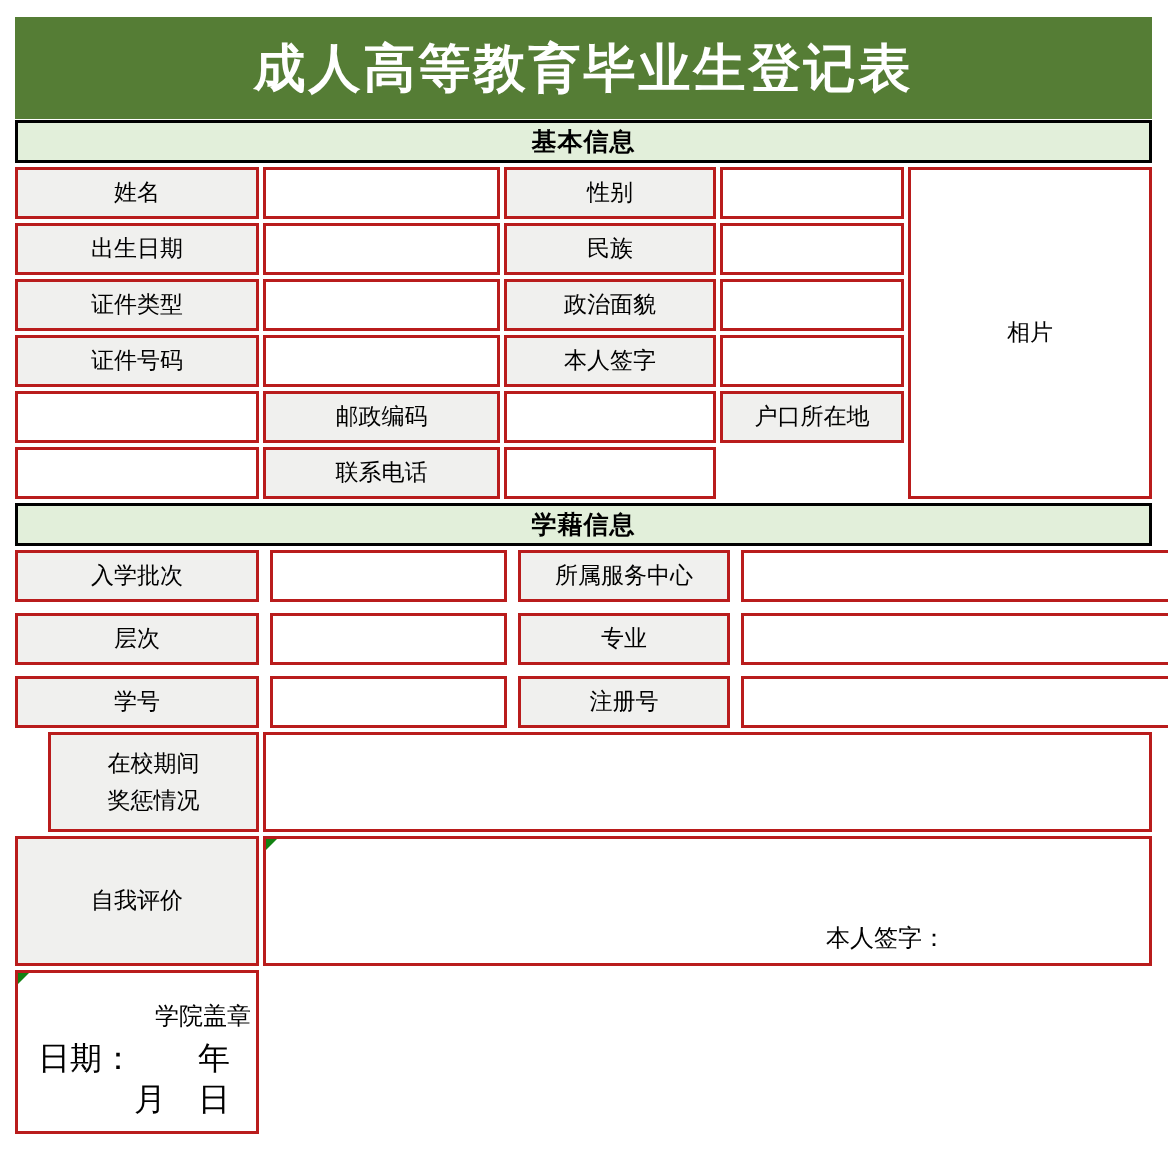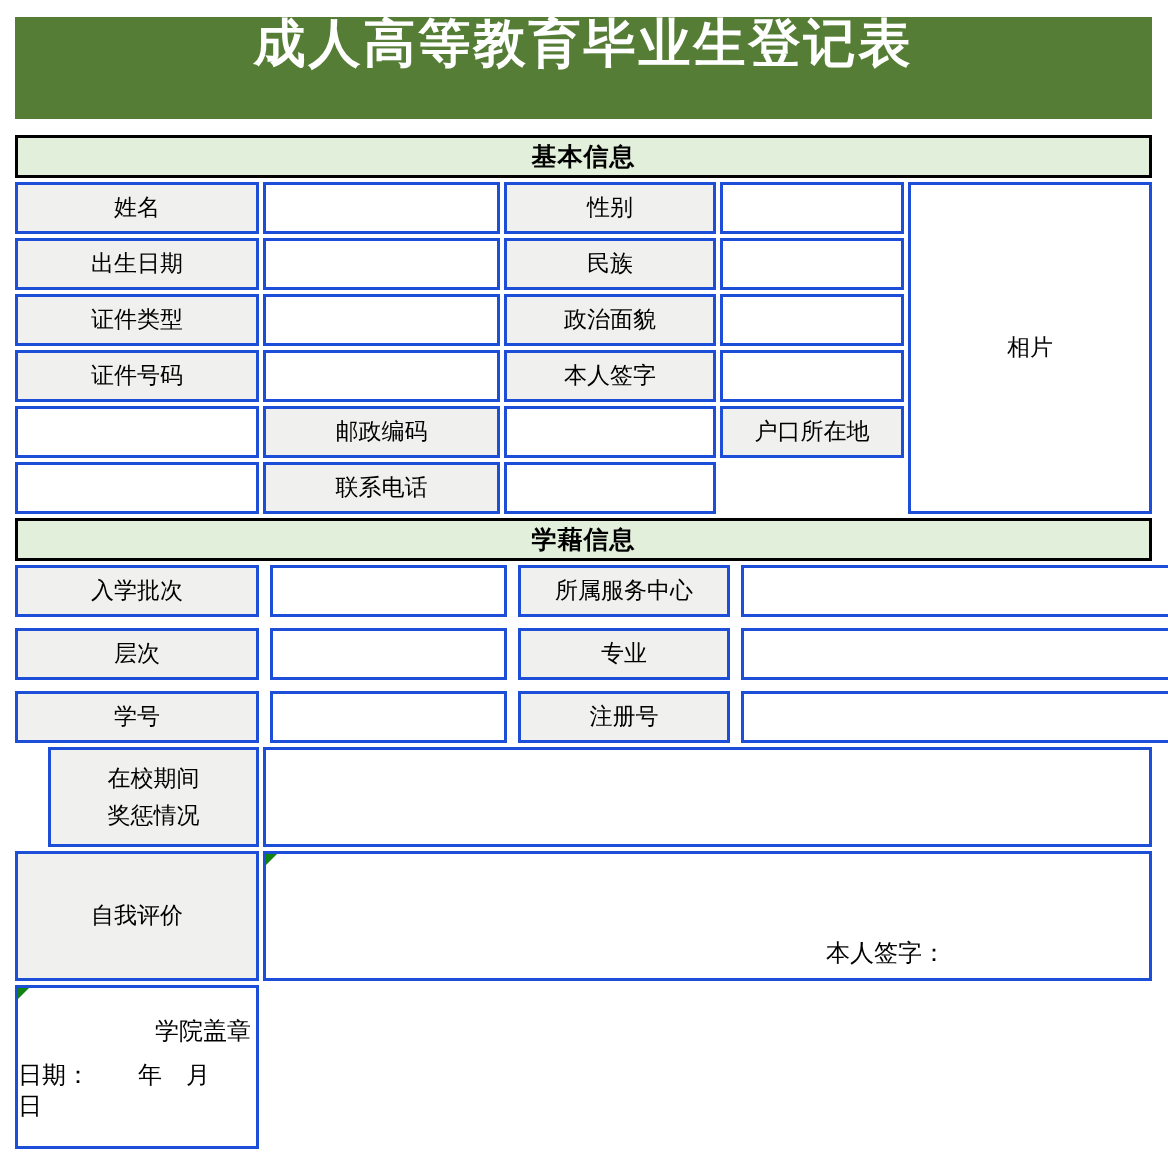--- a/index.html
+++ b/index.html
@@ -1,59 +1,59 @@
 <!DOCTYPE html>
 <html><head>
 <meta charset="utf-8">
 <style>
   html,body{margin:0;padding:0;background:#ffffff;}
   body{width:1168px;height:1167px;font-family:"Liberation Sans","DejaVu Sans",sans-serif;color:#000;}
   .page{width:1137px;margin:17px 0 0 15px;}
 
   .banner{
-    height:102px;background:#557D35;display:flex;align-items:flex-start;justify-content:center;
-    margin-bottom:16px;
+    height:102px;background:#557D35;display:flex;align-items:center;justify-content:center;
+    margin-bottom:1px;
   }
   .banner .title{
     color:#ffffff;font-size:52px;font-weight:700;letter-spacing:3px;line-height:1;
   }
 
   .band{
     box-sizing:border-box;height:43px;border:3px solid #000;background:#E2EFDA;
     display:flex;align-items:center;justify-content:center;margin-bottom:4px;
   }
   .band .band-text{font-size:25px;font-weight:700;letter-spacing:1px;}
 
   .grid{display:grid;gap:4px;margin-bottom:4px;}
   .grid.basic{grid-template-columns:244px 237px 212px 184px 244px;grid-template-rows:repeat(6,52px);}
   .grid.academic{grid-template-columns:244px 237px 212px 184px 244px;grid-template-rows:repeat(3,52px);gap:11px;}
   .grid.awards{grid-template-columns:244px 889px;grid-template-rows:100px;}
   .grid.selfeval{grid-template-columns:244px 889px;grid-template-rows:130px;}
   .grid.college{grid-template-columns:244px 889px;grid-template-rows:164px;margin-bottom:0;}
 
   .cell{
-    box-sizing:border-box;border:3px solid #1d4ed8;
+    box-sizing:border-box;border:3px solid #b91c1c;
     display:flex;align-items:center;justify-content:center;
-    font-size:23px;line-height:1.3;
+    font-size:23px;line-height:1.3;text-align:right;
   }
   .cell.label{background:#F0F0EE;}
   .cell.input{background:#ffffff;}
   .cell.photo{grid-column:5;grid-row:1/7;}
   .cell.wide{grid-column:4/6;}
   .cell.rel{position:relative;}
 
   .cell.multiline{flex-direction:column;justify-content:center;gap:14px;line-height:1;margin-left:33px;}
 
   .marker{
     position:absolute;top:0;left:0;width:0;height:0;
     border-top:11px solid #128212;border-right:11px solid transparent;
   }
   .sig{position:absolute;left:560px;bottom:10px;font-size:24px;}
   .seal{position:absolute;top:27px;right:5px;font-size:24px;}
-  .date{position:absolute;bottom:25px;right:26px;font-size:24px;}
+  .date{position:absolute;bottom:10px;right:26px;font-size:32px;}
 </style>
 </head>
 <body>
 
 <div class="page">
 
   <header class="banner">
     <span class="title">成人高等教育毕业生登记表</span>
   </header>
 

